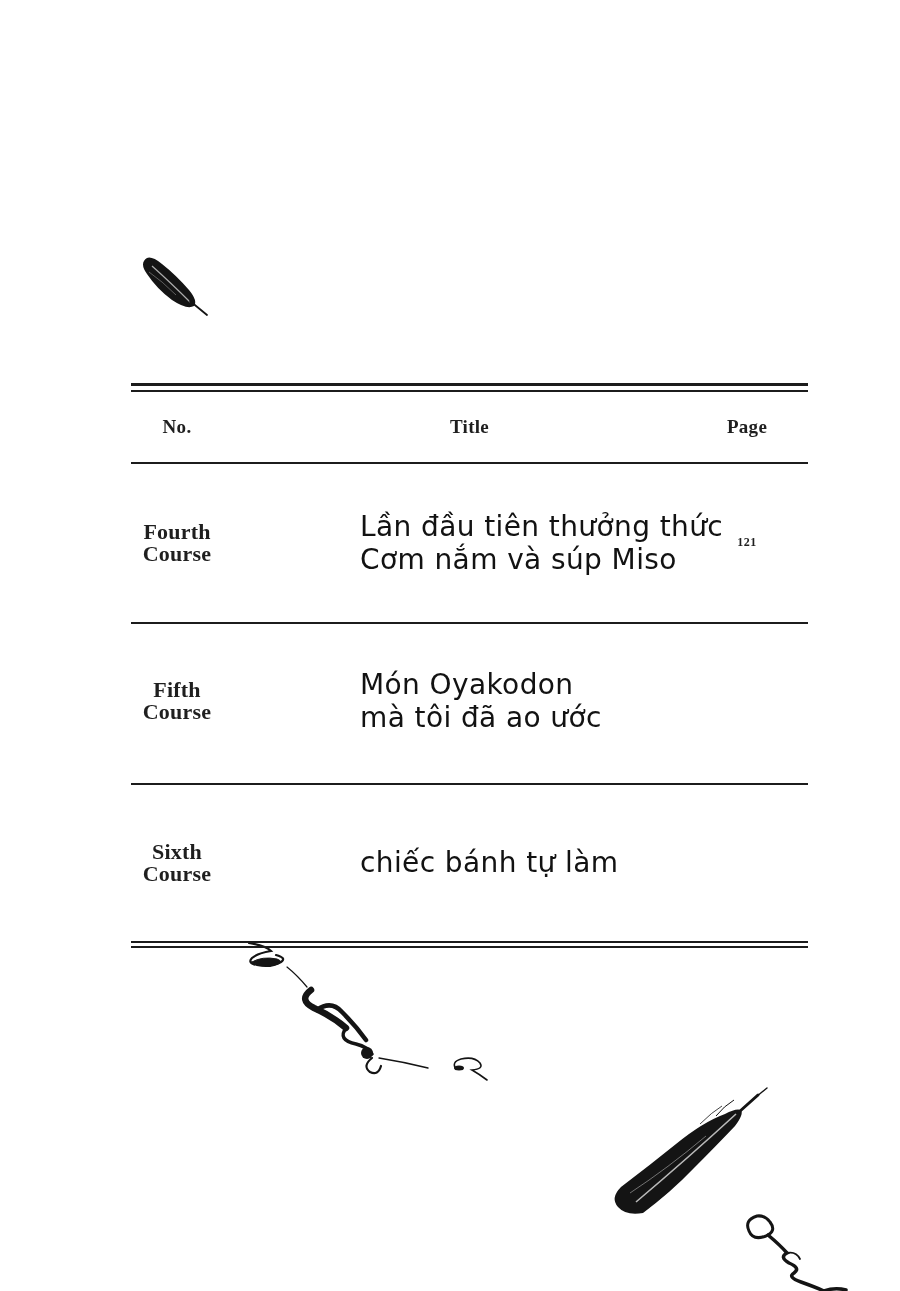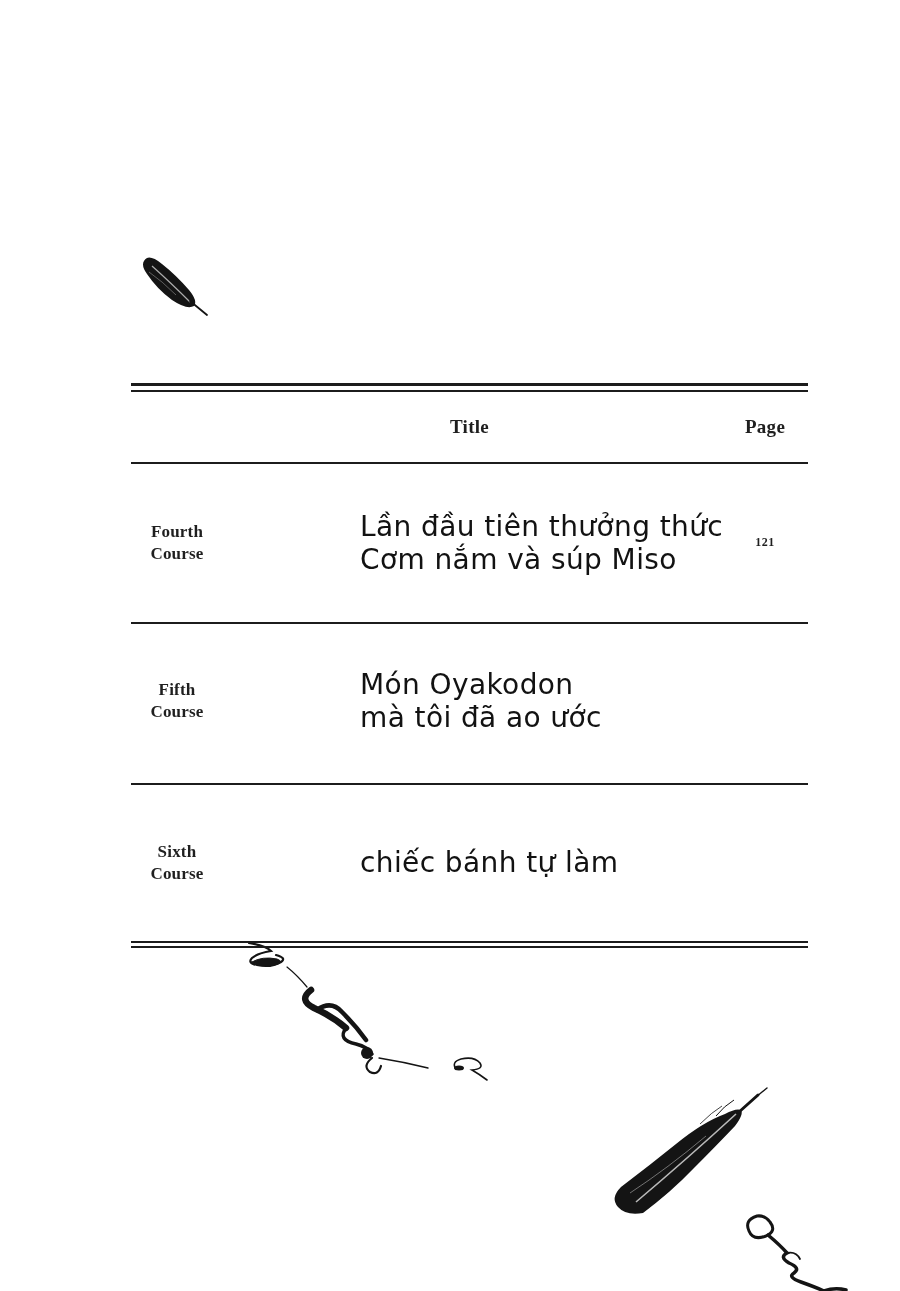--- a/index.html
+++ b/index.html
@@ -44,33 +44,33 @@
 
   .cell {
     position: absolute;
     top: 0; height: 100%;
     display: flex;
     flex-direction: column;
     justify-content: center;
   }
   .cell-no    { left: 0; width: 92px; align-items: center; text-align: center; }
   .cell-title { left: 229px; width: 370px; align-items: flex-start; text-align: left; }
-  .cell-page  { left: 594px; width: 80px; align-items: center; text-align: center; justify-content: center; }
+  .cell-page  { left: 576px; width: 80px; align-items: center; text-align: center; justify-content: center; }
 
   .hdr-text {
     font-weight: bold;
     font-size: 19px;
     letter-spacing: 0.3px;
     color: #1f1f1f;
   }
   .hdr-title-wrap { left: 0; width: 100%; align-items: center; text-align: right; }
 
   .course-label {
     font-weight: bold;
-    font-size: 17px;
+    font-size: 22px;
     line-height: 22px;
     letter-spacing: 0.2px;
     max-width: 78px;
   }
   .row-title {
     font-family: "DejaVu Sans", sans-serif;
     font-size: 28px;
     line-height: 33px;
     letter-spacing: 0.4px;
     color: #121212;
@@ -131,20 +131,23 @@
       <path d="M 824,1291 Q 835,1287 846,1290" stroke-width="3.5"></path>
     </g>
   </svg>
 
   <div class="toc">
 
     <div class="rule thick" style="top:0;"></div>
     <div class="rule thin" style="top:7px;"></div>
 
     <div class="toc-header">
+      <div class="cell cell-no">
+        <span class="hdr-text">No.</span>
+      </div>
       <div class="cell hdr-title-wrap">
         <span class="hdr-text">Title</span>
       </div>
       <div class="cell cell-page">
         <span class="hdr-text">Page</span>
       </div>
     </div>
 
     <div class="rule thin" style="top:79px;"></div>
 

